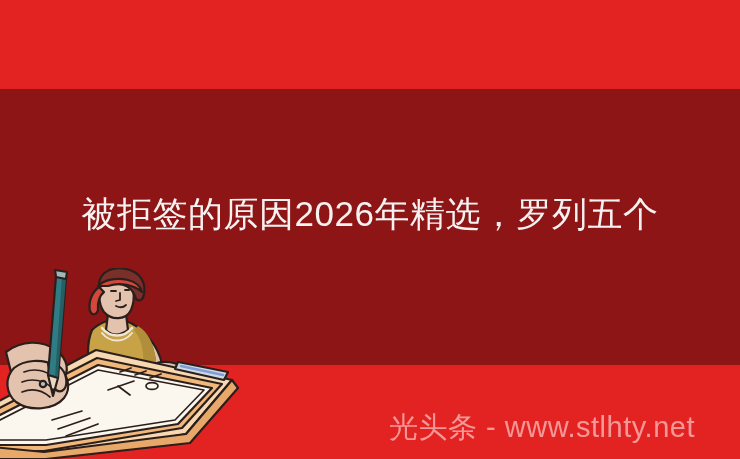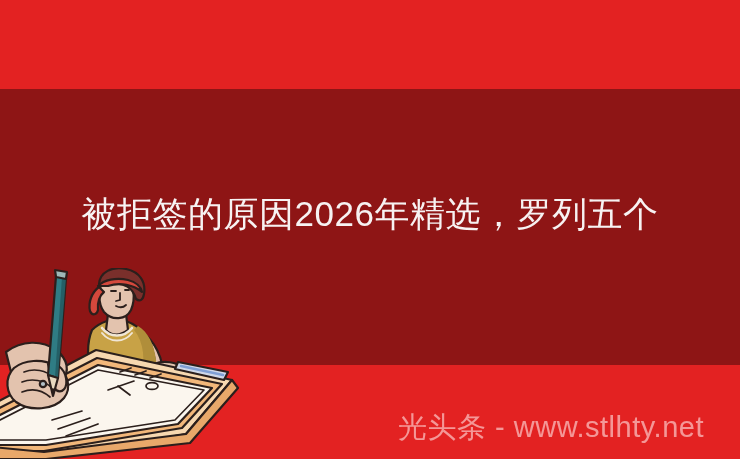--- a/index.html
+++ b/index.html
@@ -53,21 +53,21 @@
     top: 268px;
     width: 252px;
     height: 191px;
     z-index: 30;
   }
   #illustration svg { display: block; }
 
   
   #watermark {
     position: absolute;
-    left: 398px;
+    left: 389px;
     top: 408px;
     z-index: 50;
     color: rgba(255, 222, 222, 0.62);
     font-size: 29px;
     line-height: 38px;
     letter-spacing: 0.5px;
     white-space: nowrap;
     font-weight: 400;
   }
 </style>

